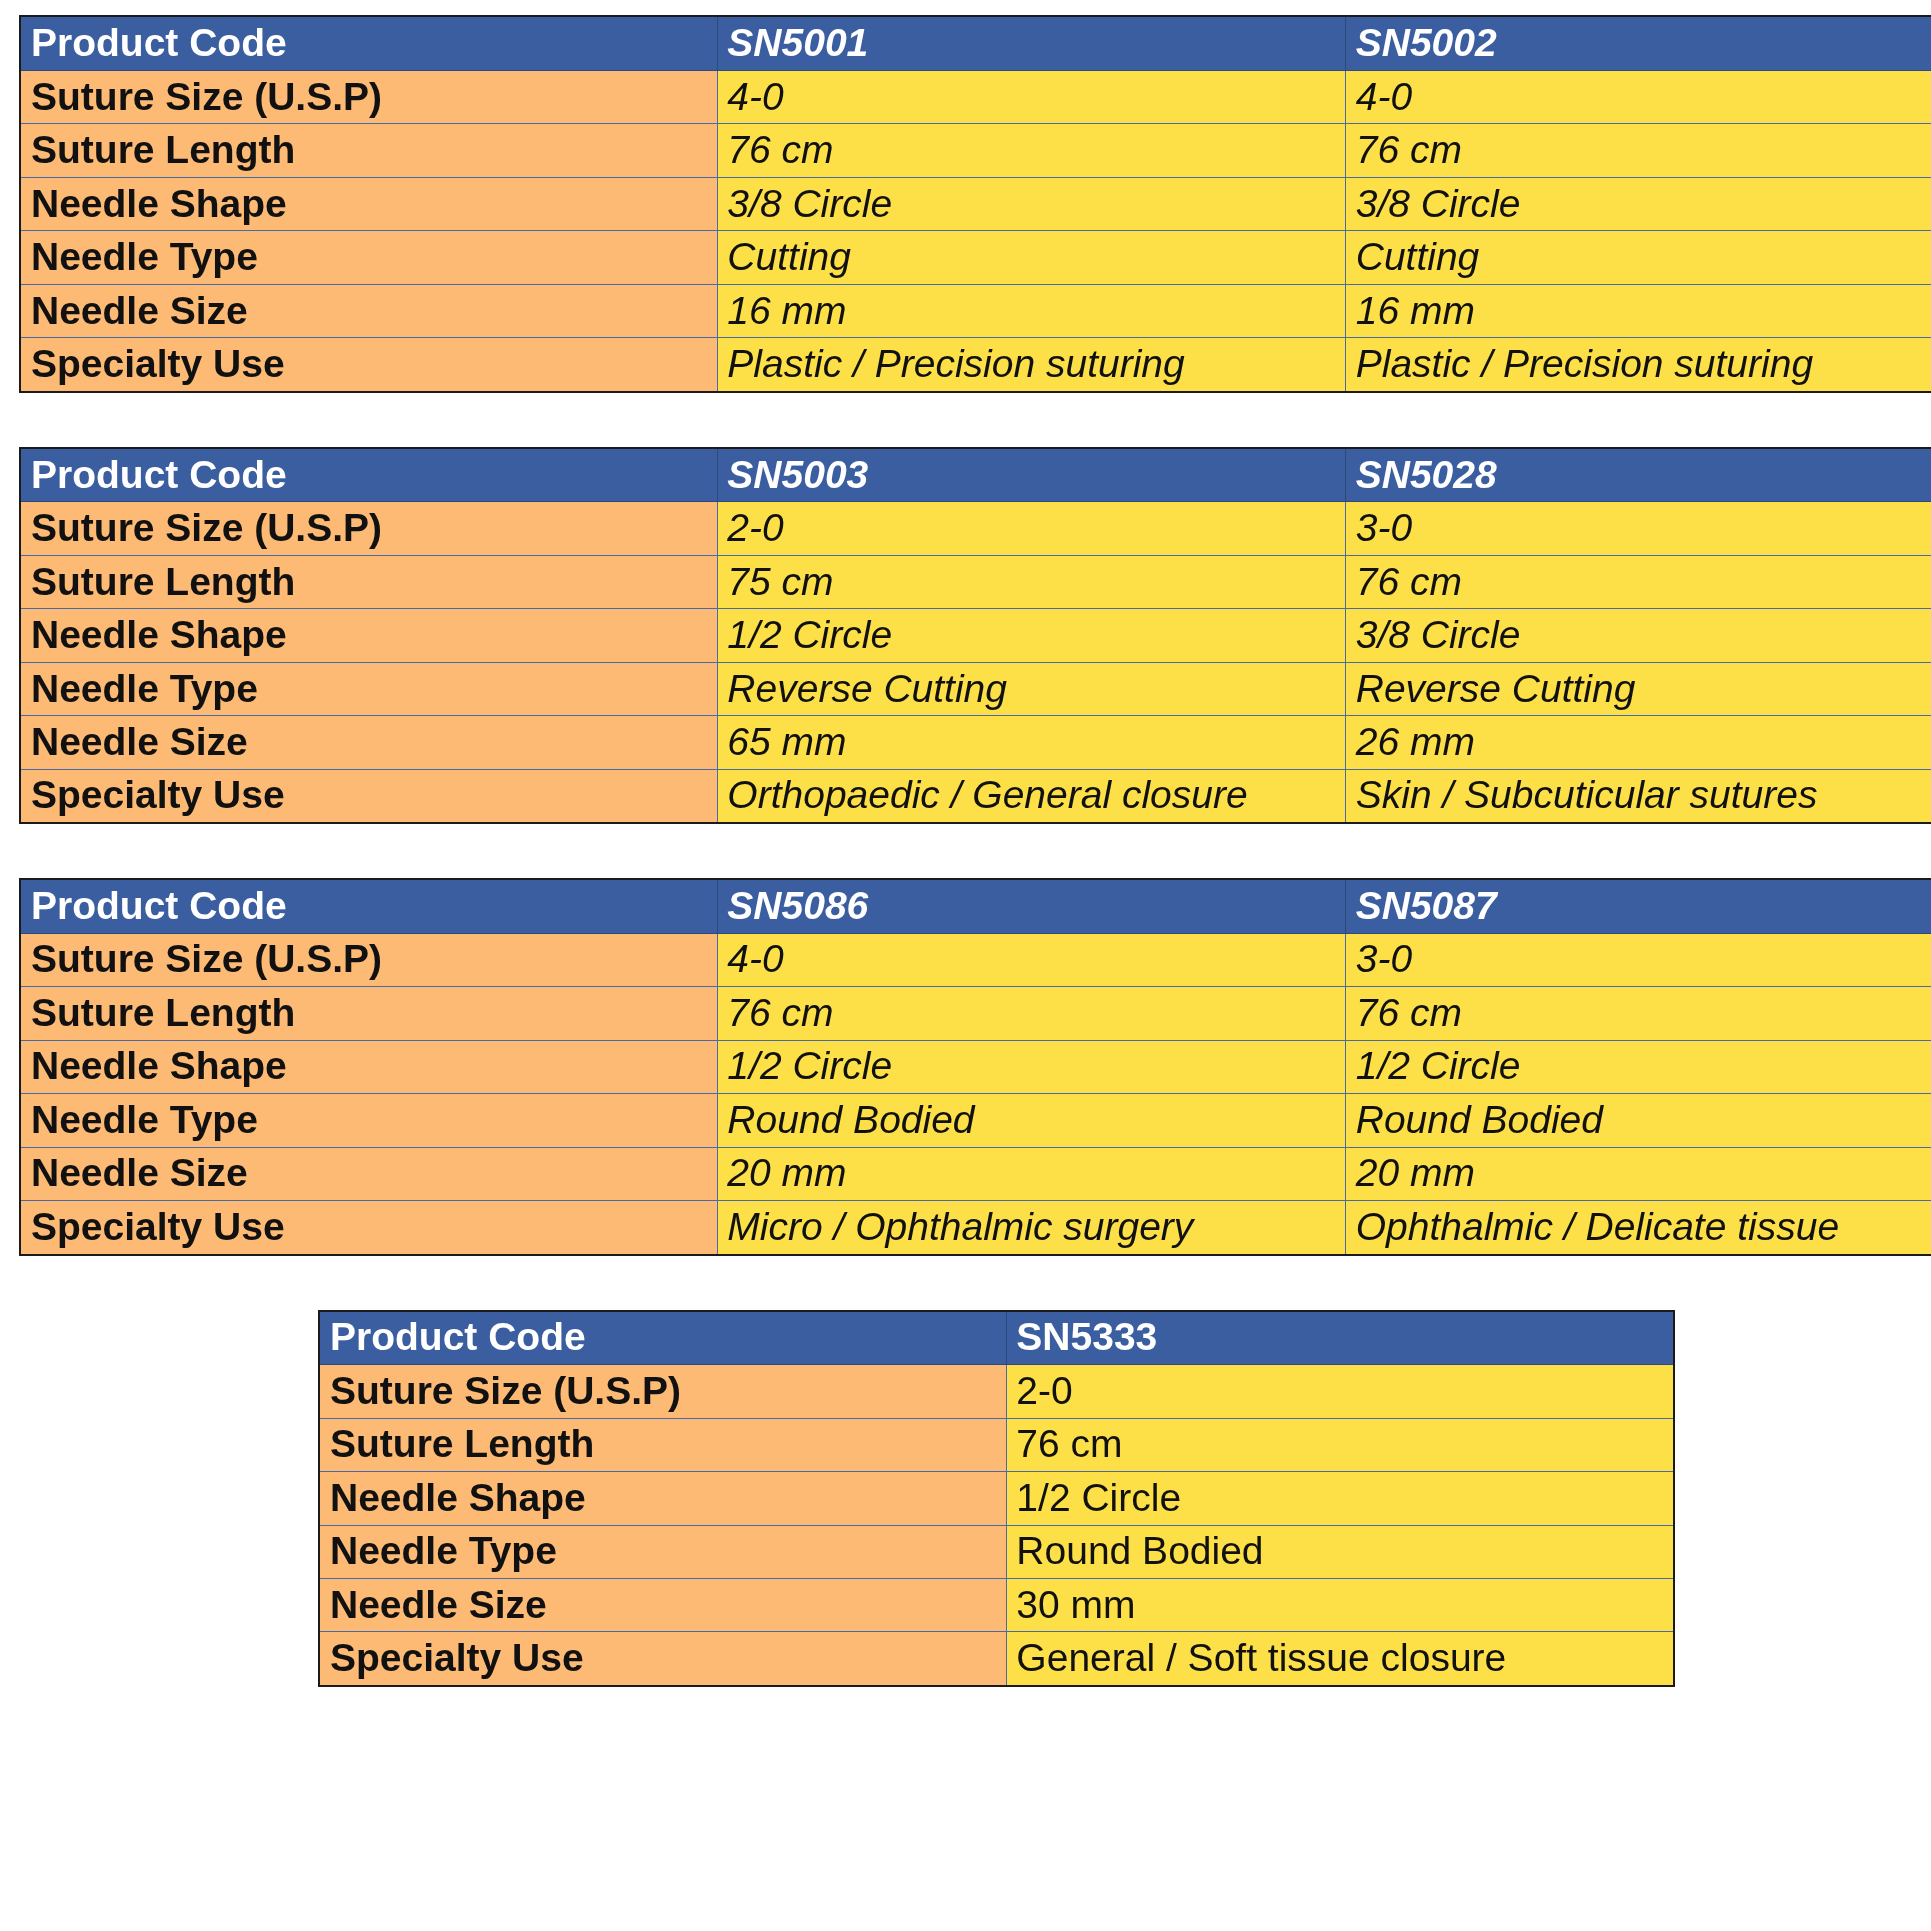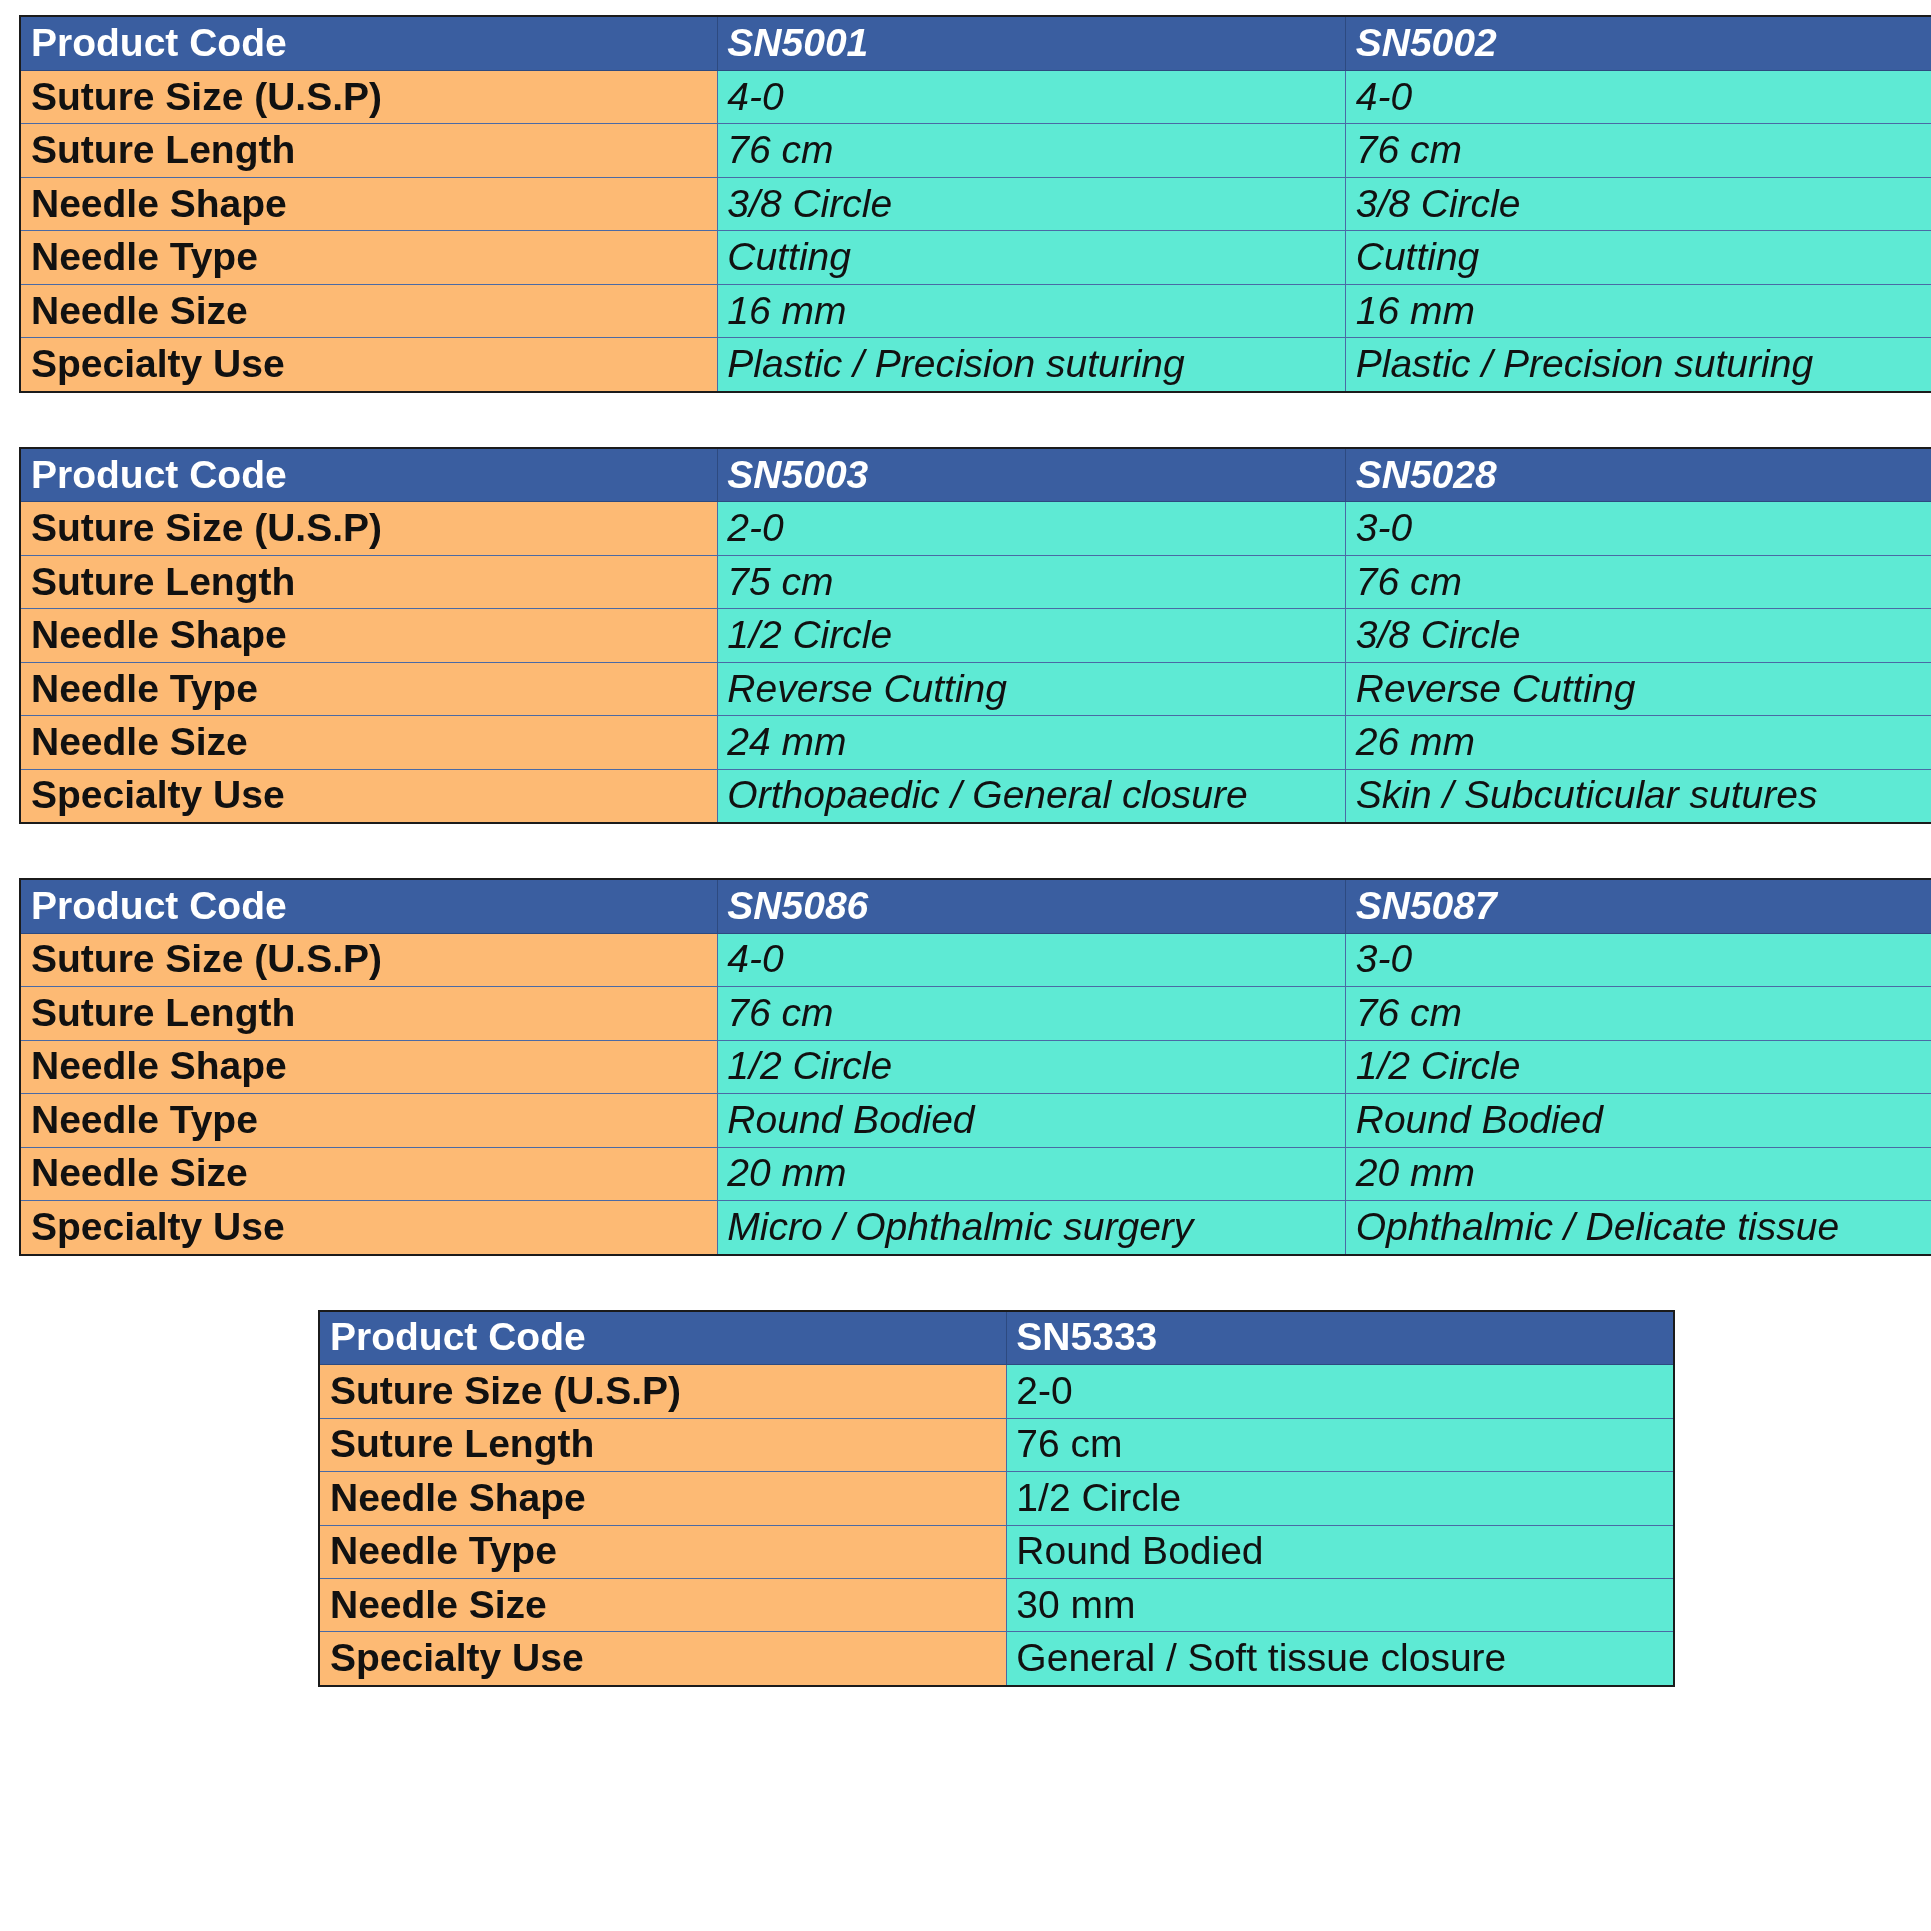--- a/index.html
+++ b/index.html
@@ -47,21 +47,21 @@
   }
   .spec-table tr.header td.label {
     background: #3a5ea0;
   }
   .spec-table td.label {
     background: #fdba74;
     font-weight: bold;
     color: #111111;
   }
   .spec-table td.value {
-    background: #5eead4;
+    background: #fde047;
     color: #111111;
     font-weight: normal;
   }
   .spec-table.wide td.label { width: 676px; }
   .spec-table.wide td.value { width: 608px; font-style: italic; }
   .spec-table.narrow td.label { width: 666px; }
   .spec-table.narrow td.value { width: 647px; margin-left: 27px; }
 </style>
 </head>
 <body>
@@ -130,21 +130,21 @@
         <td class="value">1/2 Circle</td>
         <td class="value">3/8 Circle</td>
       </tr>
       <tr>
         <td class="label">Needle Type</td>
         <td class="value">Reverse Cutting</td>
         <td class="value">Reverse Cutting</td>
       </tr>
       <tr>
         <td class="label">Needle Size</td>
-        <td class="value">24 mm</td>
+        <td class="value">65 mm</td>
         <td class="value">26 mm</td>
       </tr>
       <tr>
         <td class="label">Specialty Use</td>
         <td class="value">Orthopaedic / General closure</td>
         <td class="value">Skin / Subcuticular sutures</td>
       </tr>
     </tbody>
   </table>
 

